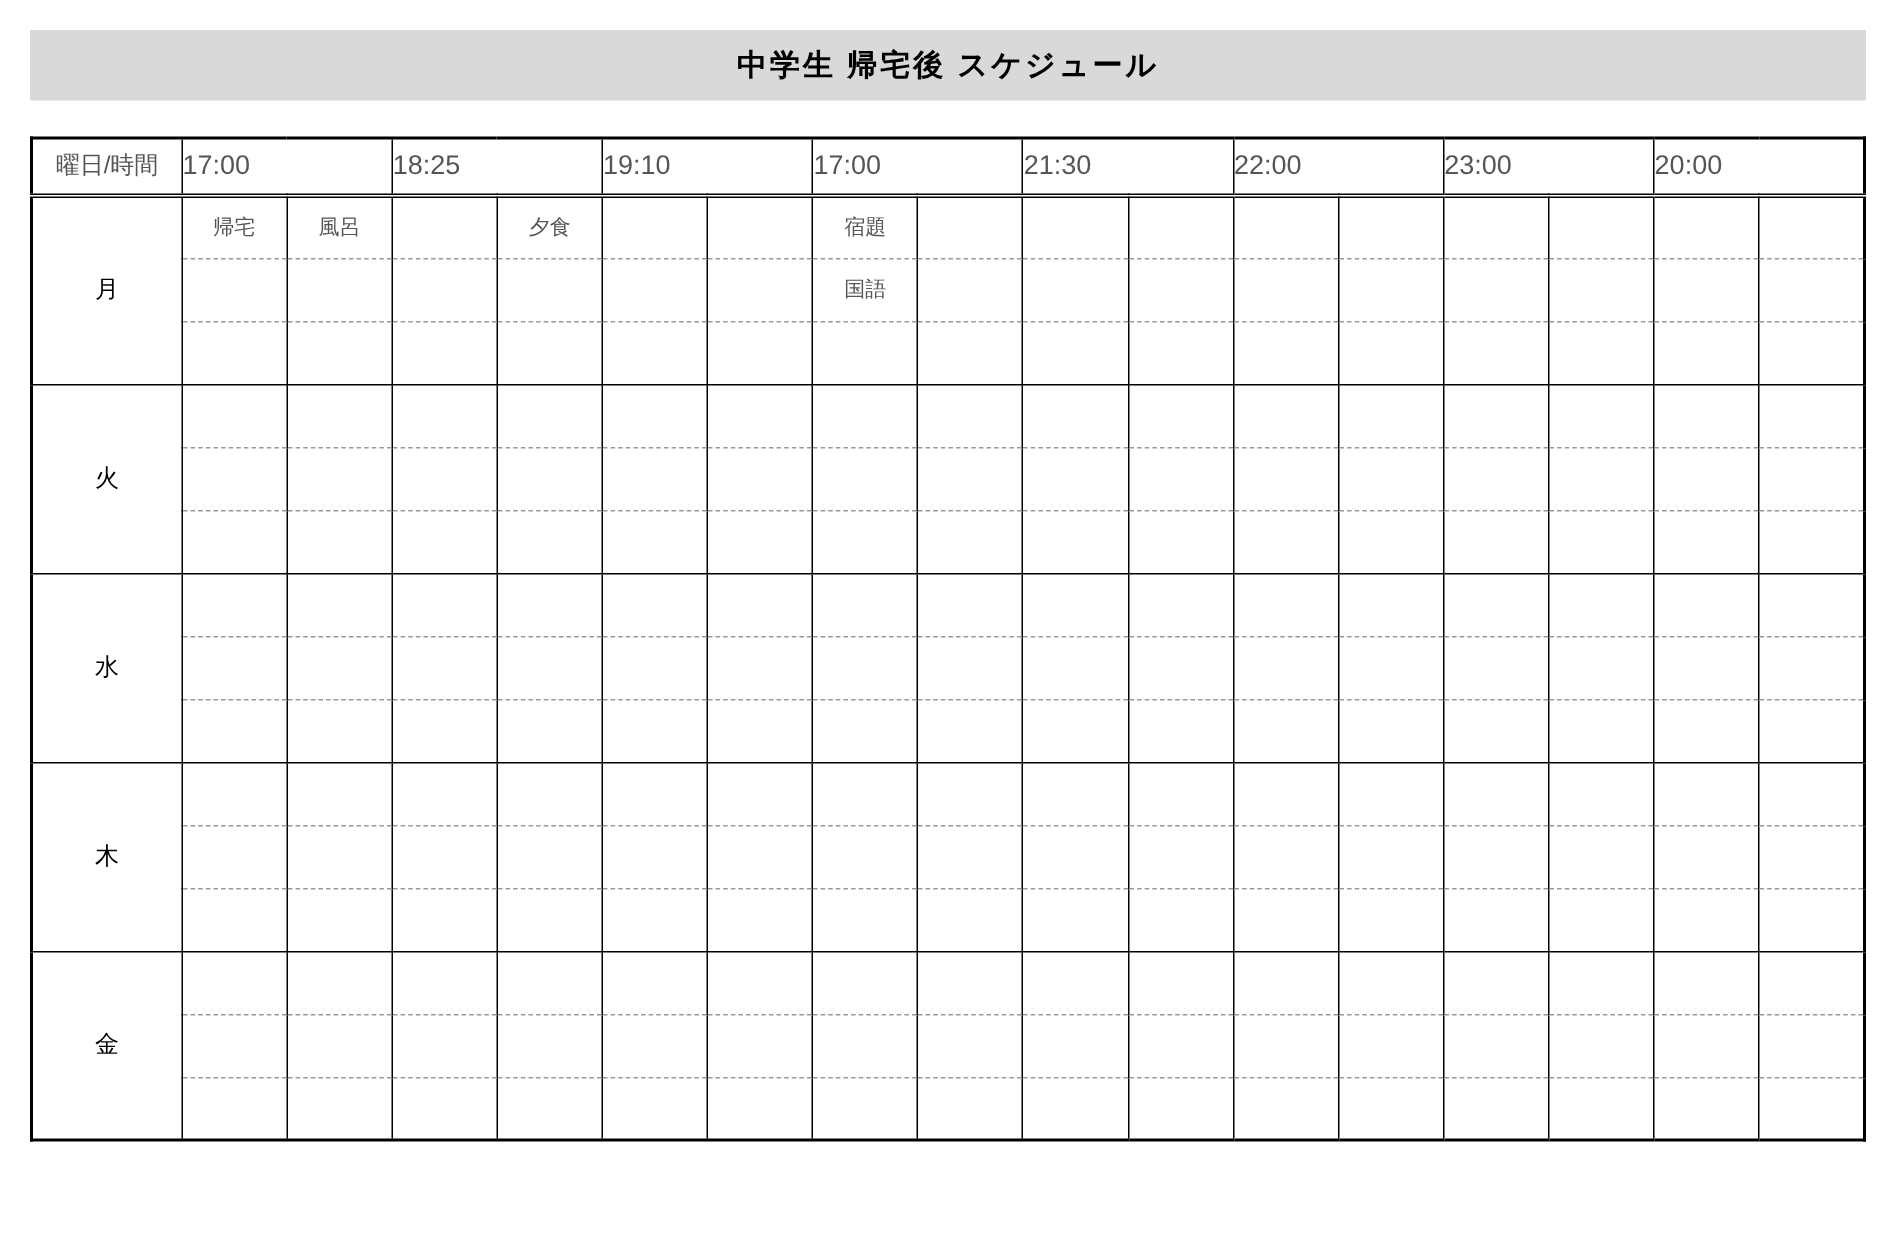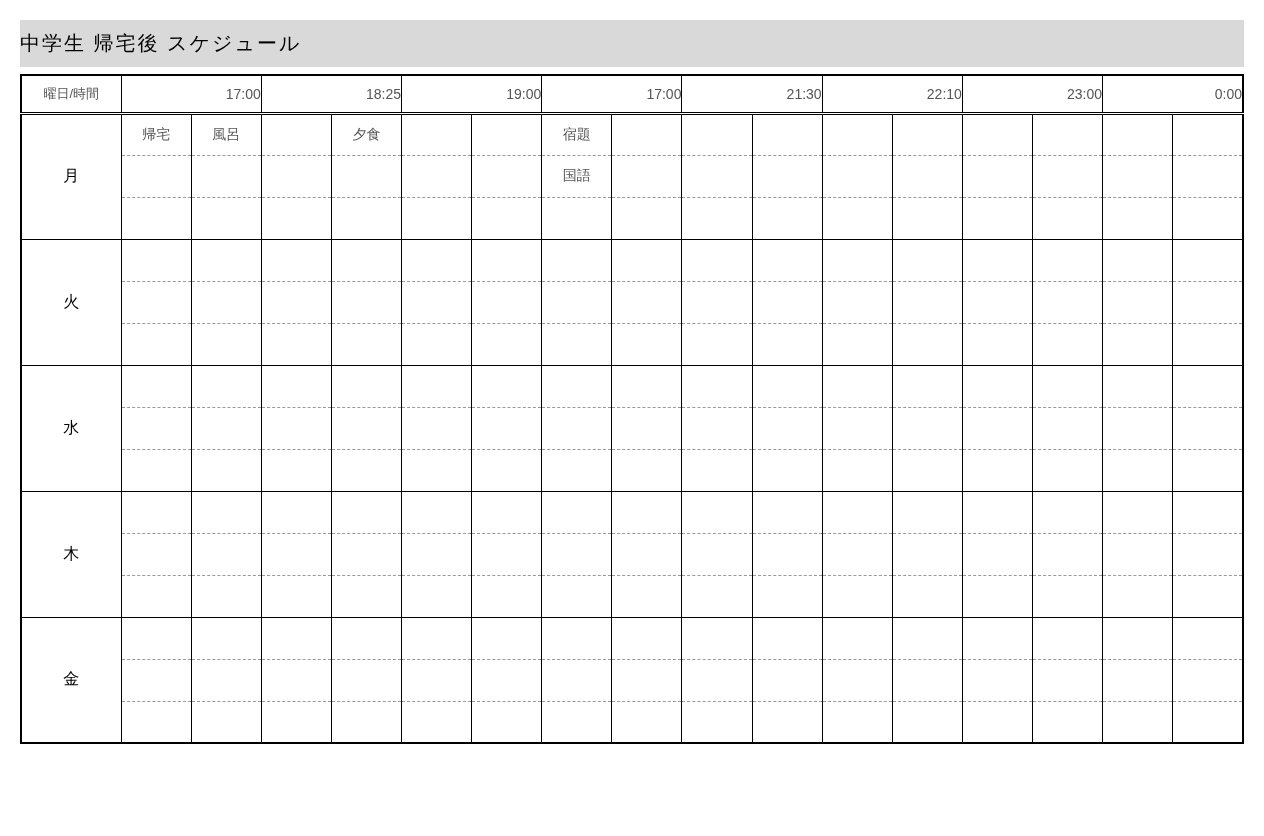--- a/index.html
+++ b/index.html
@@ -5,55 +5,55 @@
   * { box-sizing: border-box; }
   body {
     margin: 0;
     padding: 20px;
     font-family: "Hiragino Kaku Gothic ProN", "Yu Gothic", Meiryo, sans-serif;
     background: #ffffff;
     color: #000;
   }
   .title-bar {
     background: #d9d9d9;
-    text-align: left;
-    font-weight: normal;
+    text-align: center;
+    font-weight: bold;
     font-size: 20px;
     padding: 10px 0;
     letter-spacing: 2px;
-    margin-bottom: 7px;
+    margin-bottom: 24px;
   }
   table.sched {
     border-collapse: collapse;
     width: 1224px;
     table-layout: fixed;
   }
   table.sched th, table.sched td {
     padding: 0;
   }
   
   .hdr-corner {
     width: 100px;
     height: 38px;
     border: 1px solid #000;
     border-top: 2px solid #000;
     border-left: 2px solid #000;
     border-bottom: 3px double #000;
-    font-size: 13px;
+    font-size: 16px;
     color: #555;
     text-align: center;
     vertical-align: middle;
     font-weight: normal;
   }
   .hdr-time {
     border: 1px solid #000;
     border-top: 2px solid #000;
     border-bottom: 3px double #000;
-    font-size: 14px;
-    text-align: right;
+    font-size: 18px;
+    text-align: left;
     vertical-align: middle;
     color: #555;
     font-weight: normal;
   }
   .hdr-time.last { border-right: 2px solid #000; }
 
   
   .daylabel {
     width: 100px;
     border: 1px solid #000;
@@ -103,26 +103,26 @@
     <col style="width:70px">
       <col style="width:70px">
     <col style="width:70px">
       <col style="width:70px">
   </colgroup>
   <thead>
     <tr>
       <th class="hdr-corner">曜日/時間</th>
       <th class="hdr-time" colspan="2">17:00</th>
       <th class="hdr-time" colspan="2">18:25</th>
-      <th class="hdr-time" colspan="2">19:00</th>
+      <th class="hdr-time" colspan="2">19:10</th>
       <th class="hdr-time" colspan="2">17:00</th>
       <th class="hdr-time" colspan="2">21:30</th>
-      <th class="hdr-time" colspan="2">22:10</th>
+      <th class="hdr-time" colspan="2">22:00</th>
       <th class="hdr-time" colspan="2">23:00</th>
-      <th class="hdr-time last" colspan="2">0:00</th>
+      <th class="hdr-time last" colspan="2">20:00</th>
     </tr>
   </thead>
   <tbody id="sched-body">
   <tr>
         <td class="daylabel" rowspan="3">月</td>
         <td class="cell sub1">帰宅</td>
         <td class="cell sub1">風呂</td>
         <td class="cell sub1"></td>
         <td class="cell sub1">夕食</td>
         <td class="cell sub1"></td>

